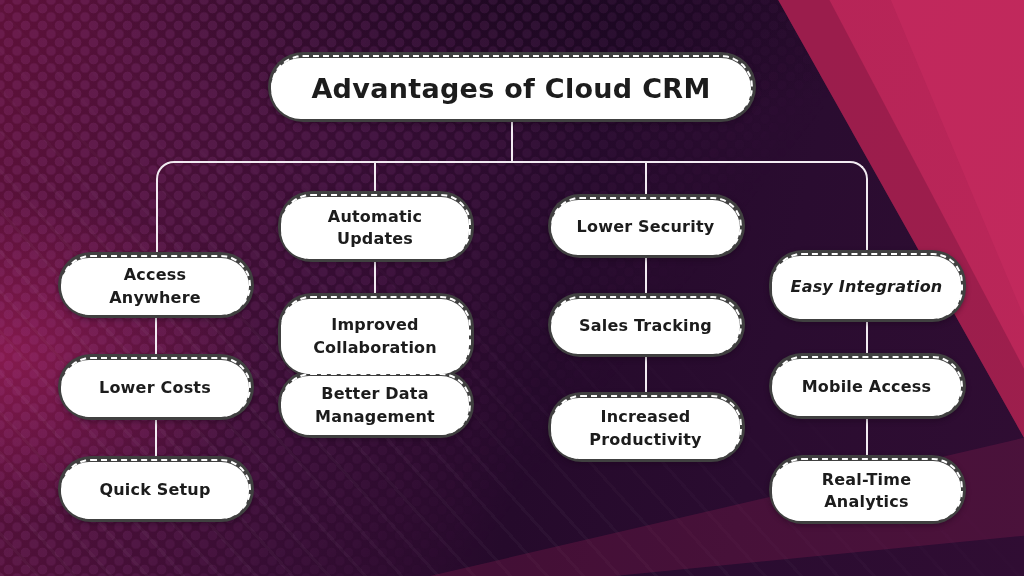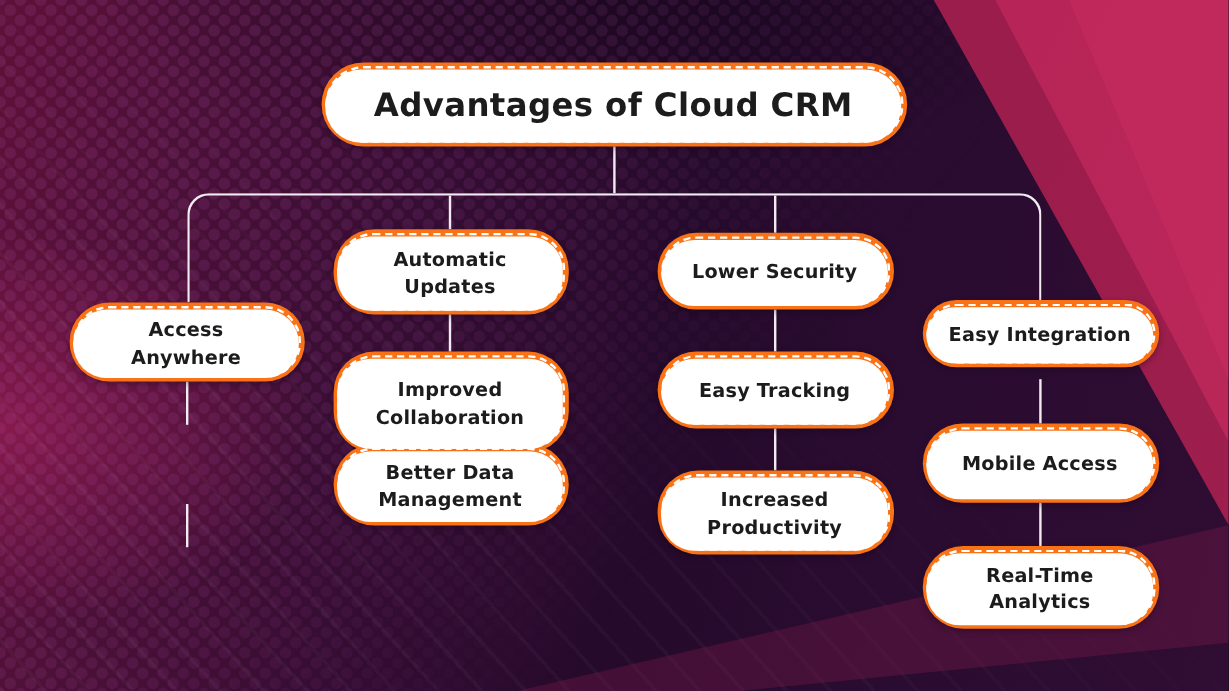--- a/index.html
+++ b/index.html
@@ -60,21 +60,21 @@
   }
   .frame{
     position:absolute;left:156px;top:161px;width:712px;height:91px;
     border-top:2px solid #f2ebf2;border-left:2px solid #f2ebf2;border-right:2px solid #f2ebf2;
     border-radius:18px 18px 0 0;
     box-sizing:border-box;
   }
   
   .node{
     position:absolute;
-    background:#f97316;
+    background:#404040;
     border-radius:34px;
     box-shadow:0 2px 5px rgba(20,4,20,0.35);
   }
   .node::before{
     content:"";
     position:absolute;inset:3px;
     border:2px dashed #ffffff;
     border-radius:30px;
     z-index:2;
     pointer-events:none;
@@ -135,20 +135,30 @@
       <span class="node-label">Advantages of Cloud CRM</span>
     </div>
   </div>
 
   <div class="node" style="left:58px;top:252px;width:196px;height:66px;">
     <div class="node-inner">
       <span class="node-label">Access
 Anywhere</span>
     </div>
   </div>
+  <div class="node" style="left:58px;top:354px;width:196px;height:66px;">
+    <div class="node-inner">
+      <span class="node-label">Lower Costs</span>
+    </div>
+  </div>
+  <div class="node" style="left:58px;top:456px;width:196px;height:66px;">
+    <div class="node-inner">
+      <span class="node-label">Quick Setup</span>
+    </div>
+  </div>
 
   <div class="node" style="left:278px;top:191px;width:196px;height:71px;">
     <div class="node-inner">
       <span class="node-label">Automatic
 Updates</span>
     </div>
   </div>
   <div class="node" style="left:278px;top:293px;width:196px;height:84px;">
     <div class="node-inner">
       <span class="node-label">Improved
@@ -162,31 +172,31 @@
     </div>
   </div>
 
   <div class="node" style="left:548px;top:194px;width:197px;height:64px;">
     <div class="node-inner">
       <span class="node-label">Lower Security</span>
     </div>
   </div>
   <div class="node" style="left:548px;top:293px;width:197px;height:64px;">
     <div class="node-inner">
-      <span class="node-label">Easy Tracking</span>
+      <span class="node-label">Sales Tracking</span>
     </div>
   </div>
   <div class="node" style="left:548px;top:392px;width:197px;height:70px;">
     <div class="node-inner">
       <span class="node-label">Increased
 Productivity</span>
     </div>
   </div>
 
-  <div class="node" style="left:769px;top:250px;width:197px;height:56px;">
+  <div class="node" style="left:769px;top:250px;width:197px;height:72px;font-style:italic;">
     <div class="node-inner">
       <span class="node-label">Easy Integration</span>
     </div>
   </div>
   <div class="node" style="left:769px;top:455px;width:197px;height:69px;">
     <div class="node-inner">
       <span class="node-label">Real-Time
 Analytics</span>
     </div>
   </div>

